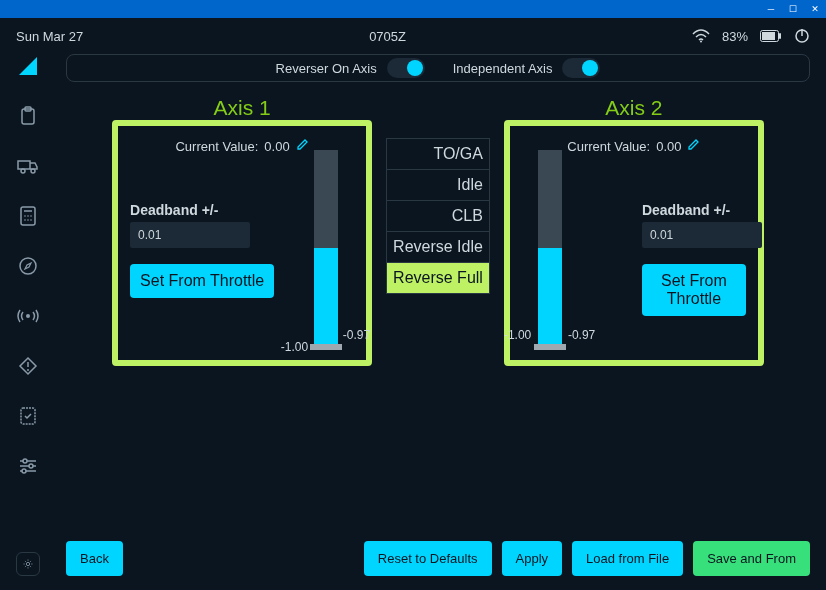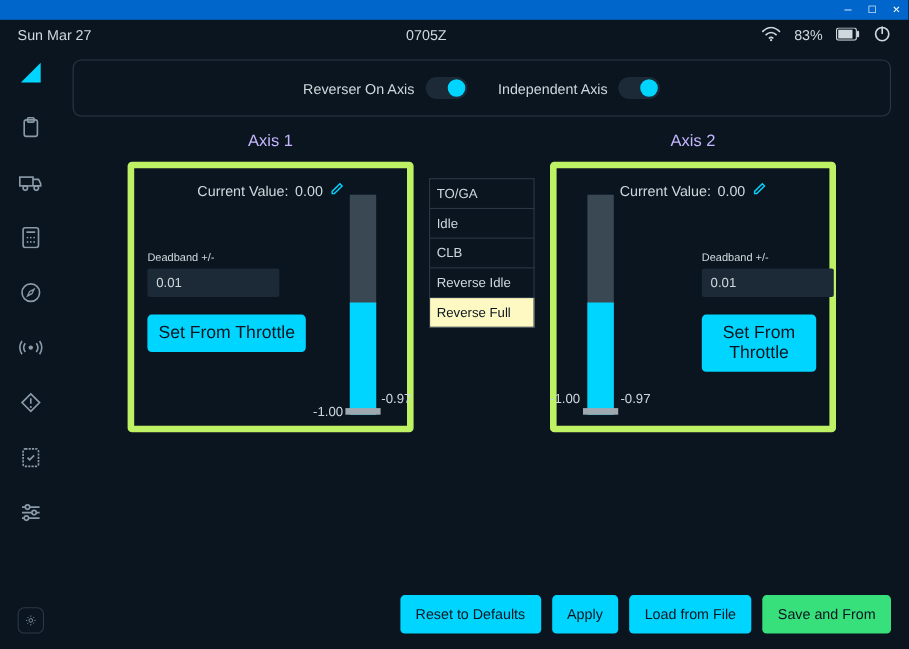--- a/index.html
+++ b/index.html
@@ -1,56 +1,56 @@
 <!DOCTYPE html>
 <html><head>
 <meta charset="utf-8">
 <style>
 * { margin: 0; padding: 0; box-sizing: border-box; font-family: -apple-system, BlinkMacSystemFont, "Segoe UI", sans-serif; }
 body { background: #0a1520; width: 826px; height: 590px; overflow: hidden; }
 
 .titlebar { background: #0066cc; height: 18px; display: flex; justify-content: flex-end; align-items: center; padding: 0 4px; gap: 8px; }
 .titlebar-btn { width: 14px; height: 10px; display: flex; align-items: center; justify-content: center; color: #fff; font-size: 9px; cursor: pointer; }
 
-.statusbar { height: 26px; display: flex; align-items: center; padding: 0 16px; color: #cfd8dc; font-size: 13px; }
+.statusbar { height: 26px; display: flex; align-items: flex-end; padding: 0 16px; color: #cfd8dc; font-size: 13px; }
 .statusbar .center { flex: 1; text-align: center; }
 .statusbar .right { display: flex; align-items: center; gap: 12px; }
 .wifi-icon, .battery-icon, .power-icon { display: inline-flex; }
 
 .app { display: flex; height: calc(590px - 18px - 26px); }
 .sidebar { width: 56px; display: flex; flex-direction: column; align-items: center; padding-top: 10px; gap: 26px; }
 .sidebar-icon { width: 24px; height: 24px; display: flex; align-items: center; justify-content: center; color: #8a9aa8; cursor: pointer; }
 .sidebar-icon.active { color: #00d5ff; }
 .sidebar-spacer { flex: 1; }
 .sidebar-settings { margin-bottom: 14px; border: 1px solid #2a3844; border-radius: 6px; padding: 6px; }
 
 .main { flex: 1; display: flex; flex-direction: column; padding: 10px 16px 14px 10px; gap: 14px; }
-.togglebar { border: 1px solid #2a3844; border-radius: 8px; height: 52px; display: flex; align-items: center; justify-content: center; gap: 28px; }
+.togglebar { border: 1px solid #2a3844; border-radius: 8px; height: 28px; display: flex; align-items: center; justify-content: center; gap: 28px; }
 .toggle-group { display: flex; align-items: center; gap: 10px; color: #cfd8dc; font-size: 13px; }
 .toggle { width: 38px; height: 20px; background: #1b2a36; border-radius: 10px; position: relative; cursor: pointer; }
 .toggle.on::after { content: ""; position: absolute; right: 2px; top: 2px; width: 16px; height: 16px; background: #00d5ff; border-radius: 50%; }
 
 .workspace { flex: 1; display: flex; gap: 14px; justify-content: center; }
 .axis-col { display: flex; flex-direction: column; align-items: center; }
-.axis-title { color: #c4b5fd; font-size: 15px; margin-bottom: 10px; }
+.axis-title { color: #84cc16; font-size: 21px; }
 .axis-panel { border: 6px solid #bef264; border-radius: 4px; width: 260px; height: 246px; position: relative; padding: 12px; }
 .cur-val { color: #cfd8dc; font-size: 13px; text-align: center; display: flex; justify-content: center; align-items: center; gap: 6px; }
 .edit-icon { color: #00d5ff; cursor: pointer; }
-.db-label { color: #cfd8dc; font-size: 10px; margin-top: 48px; }
+.db-label { color: #cfd8dc; font-size: 14px; margin-top: 48px; font-weight: bold; }
 .db-input { background: #1b2a36; border: none; color: #cfd8dc; font-size: 12px; padding: 6px 8px; width: 120px; margin-top: 4px; border-radius: 2px; }
 .btn-throttle { background: #00d5ff; color: #0a1520; border: none; font-size: 16px; padding: 8px 10px; border-radius: 4px; margin-top: 16px; cursor: pointer; }
 .bar-area { position: absolute; right: 28px; top: 24px; width: 24px; height: 200px; background: #3a4854; }
 .bar-fill { position: absolute; bottom: 0; left: 0; width: 100%; background: #00d5ff; }
 .bar-base { position: absolute; bottom: 0; left: -4px; width: 32px; height: 6px; background: #9fa8ae; }
 .val-bottom { position: absolute; color: #cfd8dc; font-size: 12px; }
 
 .detents { display: flex; flex-direction: column; margin-top: 42px; }
-.detent { border: 1px solid #2a3844; padding: 6px 6px; text-align: left; color: #cfd8dc; font-size: 12px; cursor: pointer; min-width: 96px; }
+.detent { border: 1px solid #2a3844; padding: 6px 6px; text-align: right; color: #cfd8dc; font-size: 16px; cursor: pointer; min-width: 96px; }
 .detent + .detent { border-top: none; }
-.detent.active { background: #fef9c3; color: #0a1520; }
+.detent.active { background: #bef264; color: #0a1520; }
 
 .footer { display: flex; gap: 10px; align-items: center; }
 .footer-spacer { flex: 1; }
 .btn { border: none; padding: 10px 14px; border-radius: 4px; font-size: 13px; cursor: pointer; background: #00d5ff; color: #0a1520; }
 .btn.save { background: #38e07b; }
 </style>
 </head>
 <body>
 
 <div class="titlebar">
@@ -230,20 +230,21 @@
             <div class="bar-fill" style="height:51%"></div>
             <div class="bar-base"></div>
           </div>
           <span class="val-bottom" style="left:-6px;bottom:18px">-1.00</span>
           <span class="val-bottom" style="left:58px;bottom:18px">-0.97</span>
         </div>
       </div>
     </div>
 
     <div class="footer">
+      <button class="btn">Back</button>
       <div class="footer-spacer"></div>
       <button class="btn">Reset to Defaults</button>
       <button class="btn">Apply</button>
       <button class="btn">Load from File</button>
       <button class="btn save">Save and From</button>
     </div>
   </div>
 </div>
 
 </body></html>

